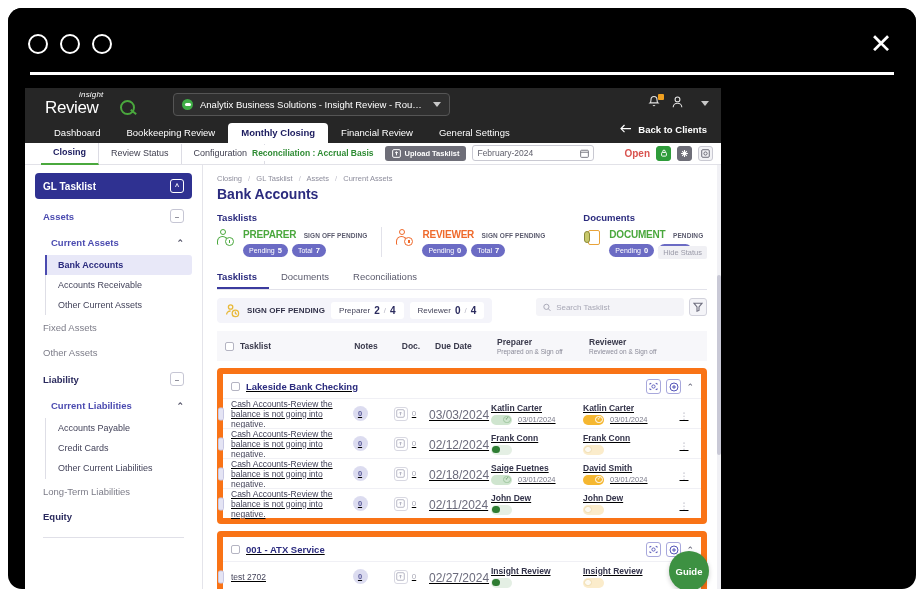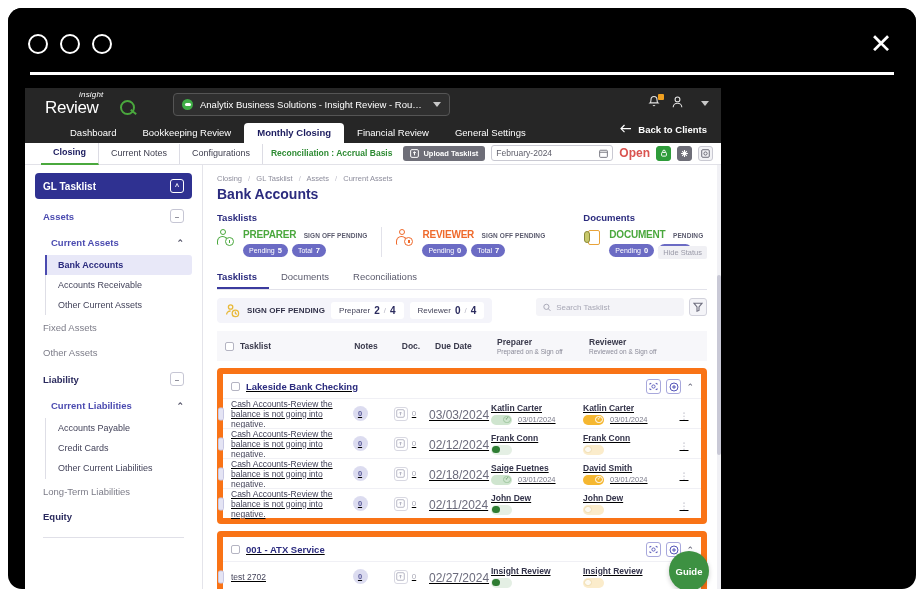--- a/index.html
+++ b/index.html
@@ -96,21 +96,21 @@
   #header-right { position: absolute; right: 12px; top: 7px; display: flex; align-items: center; gap: 12px; }
   .hdr-icon { color: #e4e4e4; font-size: 13px; position: relative; cursor: pointer; }
   .bell-badge {
     position: absolute; right: -4px; top: -1px;
     width: 6px; height: 6px; background: #f0a020; border-radius: 1px;
   }
 
   
   #nav-tabs {
     position: relative; height: 22px; background: #262626;
-    display: flex; align-items: flex-end; padding-left: 32px;
+    display: flex; align-items: flex-end; padding-left: 16px;
   }
   .nav-tab {
     font-size: 9.5px; color: #ffffff; padding: 4px 13px 5px;
     cursor: pointer; white-space: nowrap;
   }
   .nav-tab.active {
     background: #ffffff; color: #1b1b5e; font-weight: bold;
     border-radius: 4px 4px 0 0; padding: 4px 13px 5px;
   }
   #back-to-clients {
@@ -141,21 +141,21 @@
     display: flex; align-items: center; gap: 4px;
     background: #6e6e78; color: #ffffff; font-size: 7.5px; font-weight: bold;
     padding: 3px 7px; border-radius: 3px; cursor: pointer;
   }
   #period-picker {
     width: 122px; height: 16px; border: 1px solid #c9c9d2; border-radius: 3px;
     display: flex; align-items: center; padding: 0 4px;
     font-size: 8.5px; color: #5e5e6a; background: #fff; cursor: pointer;
   }
   #period-picker span:first-child { flex: 1; }
-  #open-label { font-size: 12px; color: #d9534f; font-weight: bold; }
+  #open-label { font-size: 10px; color: #d9534f; font-weight: bold; margin-left: 24px; }
   .sq-btn {
     width: 15px; height: 15px; border-radius: 3px; border: 1px solid #c9c9d2;
     background: #f2f2f5; display: flex; align-items: center; justify-content: center;
     font-size: 8px; color: #5e5e6a; cursor: pointer;
   }
   .sq-btn.green { background: #2e9c3a; border-color: #2e9c3a; color: #fff; }
   .sq-btn.grey { background: #6e6e78; border-color: #6e6e78; color: #fff; }
 
   
   #body-wrap { position: relative; display: flex; height: 432px; background: #fff; }
@@ -479,21 +479,21 @@
         <svg width="13" height="10" viewBox="0 0 13 10" fill="none" stroke="#fff" stroke-width="1.2">
           <path d="M4.5 1 1 4.6l3.5 3.6"></path>
             <path d="M1 4.6h10"></path>
         </svg>
         <span>Back to Clients</span>
       </div>
     </div>
 
     <div id="sub-nav">
       <div class="sub-tab active">Closing</div>
-      <div class="sub-tab">Current Notes</div>
+      <div class="sub-tab">Review Status</div>
       <div class="sub-tab">Configurations</div>
 
       <div id="recon-bar">
         <div id="recon-label">Reconciliation : Accrual Basis</div>
         <div id="upload-tasklist">
           <svg width="9" height="9" viewBox="0 0 10 10" fill="none" stroke="#fff" stroke-width="1.1">
             <rect x=".7" y=".7" width="8.6" height="8.6" rx="1.4"></rect>
             <path d="M5 7V3.2M3.4 4.6 5 3l1.6 1.6"></path>
           </svg>
           <span>Upload Tasklist</span>

